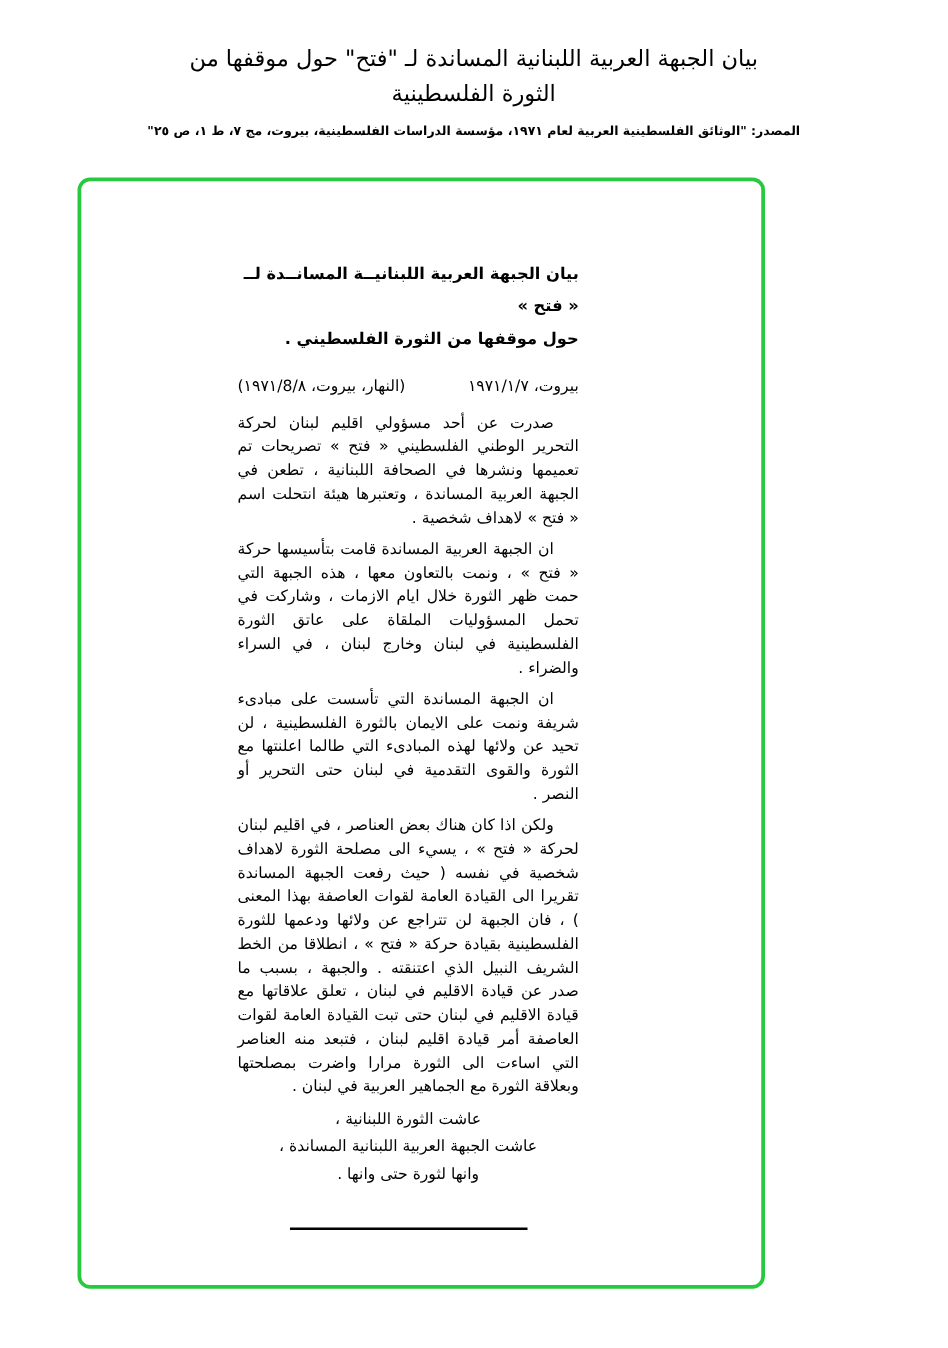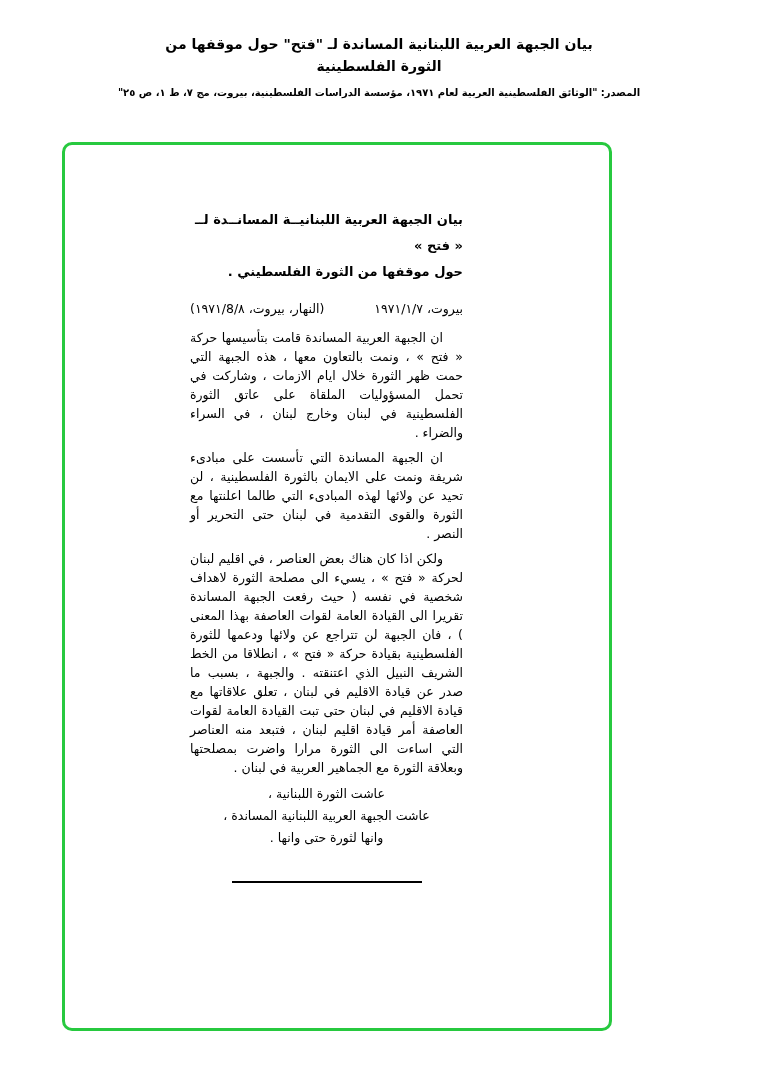--- a/index.html
+++ b/index.html
@@ -16,22 +16,22 @@
 
   
   .header {
     position: absolute;
     top: 34px;
     left: 0;
     right: 0;
     text-align: center;
   }
   .header-title {
-    font-size: 14px;
-    font-weight: bold;
+    font-size: 18px;
+    font-weight: normal;
     line-height: 1.55;
     max-width: 470px;
     margin: 0 auto;
   }
   .header-source {
     font-size: 10px;
     font-weight: bold;
     margin-top: 10px;
   }
 
@@ -100,20 +100,21 @@
       <div>بيان الجبهة العربية اللبنانيــة المسانــدة لــ « فتح »</div>
       <div>حول موقفها من الثورة الفلسطيني .</div>
     </div>
 
     <div class="dateline">
       <span>بيروت، ١٩٧١/١/٧</span>
       <span>(النهار، بيروت، ١٩٧١/8/٨)</span>
     </div>
 
     <div class="doc-body">
+      <p>صدرت عن أحد مسؤولي اقليم لبنان لحركة التحرير الوطني الفلسطيني « فتح » تصريحات تم تعميمها ونشرها في الصحافة اللبنانية ، تطعن في الجبهة العربية المساندة ، وتعتبرها هيئة انتحلت اسم « فتح » لاهداف شخصية .</p>
       <p>ان الجبهة العربية المساندة قامت بتأسيسها حركة « فتح » ، ونمت بالتعاون معها ، هذه الجبهة التي حمت ظهر الثورة خلال ايام الازمات ، وشاركت في تحمل المسؤوليات الملقاة على عاتق الثورة الفلسطينية في لبنان وخارج لبنان ، في السراء والضراء .</p>
       <p>ان الجبهة المساندة التي تأسست على مبادىء شريفة ونمت على الايمان بالثورة الفلسطينية ، لن تحيد عن ولائها لهذه المبادىء التي طالما اعلنتها مع الثورة والقوى التقدمية في لبنان حتى التحرير أو النصر .</p>
       <p>ولكن اذا كان هناك بعض العناصر ، في اقليم لبنان لحركة « فتح » ، يسيء الى مصلحة الثورة لاهداف شخصية في نفسه ( حيث رفعت الجبهة المساندة تقريرا الى القيادة العامة لقوات العاصفة بهذا المعنى ) ، فان الجبهة لن تتراجع عن ولائها ودعمها للثورة الفلسطينية بقيادة حركة « فتح » ، انطلاقا من الخط الشريف النبيل الذي اعتنقته . والجبهة ، بسبب ما صدر عن قيادة الاقليم في لبنان ، تعلق علاقاتها مع قيادة الاقليم في لبنان حتى تبت القيادة العامة لقوات العاصفة أمر قيادة اقليم لبنان ، فتبعد منه العناصر التي اساءت الى الثورة مرارا واضرت بمصلحتها وبعلاقة الثورة مع الجماهير العربية في لبنان .</p>
     </div>
 
     <div class="closing">
       <div>عاشت الثورة اللبنانية ،</div>
       <div>عاشت الجبهة العربية اللبنانية المساندة ،</div>
       <div>وانها لثورة حتى وانها .</div>
     </div>

